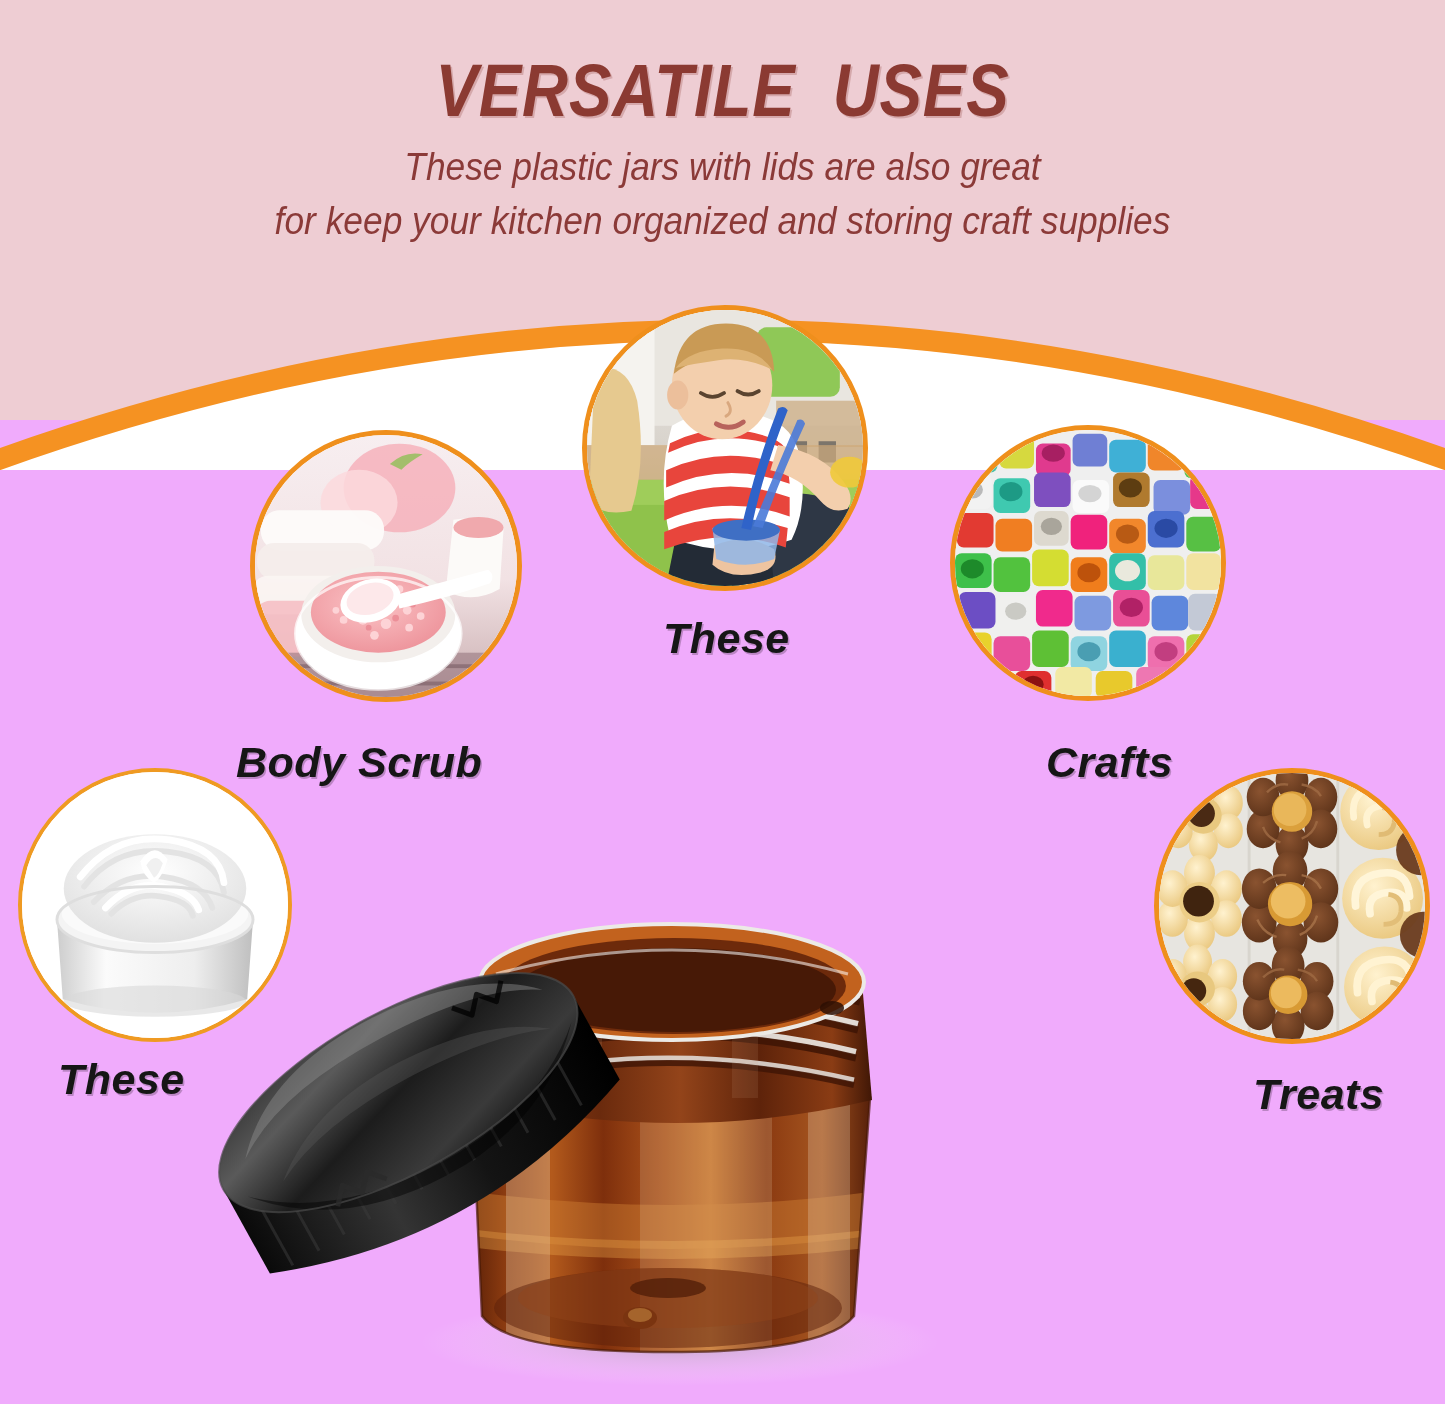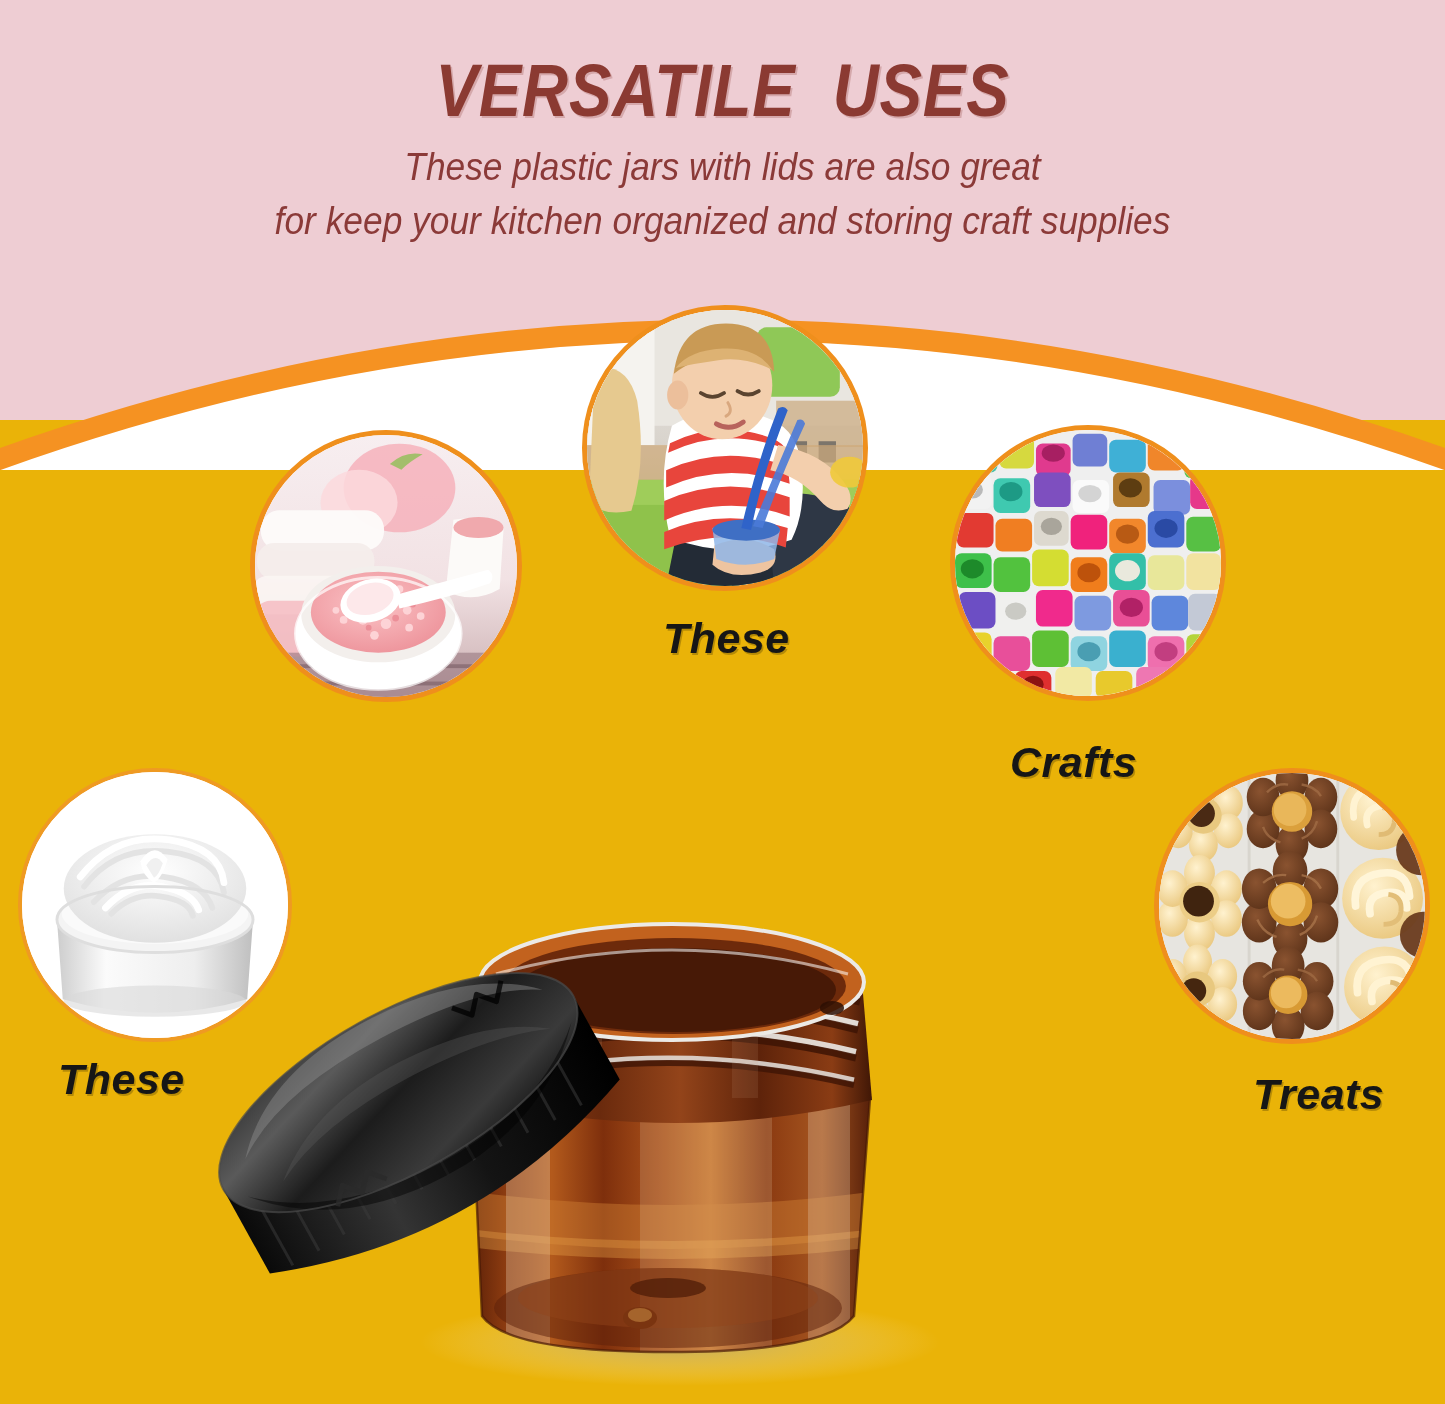--- a/index.html
+++ b/index.html
@@ -1,21 +1,21 @@
 <!DOCTYPE html>
 <html><head>
 <meta charset="utf-8">
 <style>
   html,body{margin:0;padding:0;}
   body{
     width:1445px;height:1404px;position:relative;overflow:hidden;
     background:#ffffff;
     font-family:"Liberation Sans", sans-serif;
   }
-  #stage{position:absolute;left:0;top:0;width:1445px;height:1404px;overflow:hidden;background:#eab308;}
+  #stage{position:absolute;left:0;top:0;width:1445px;height:1404px;overflow:hidden;background:#f0abfc;}
 
   
   .header-bg{
     position:absolute;left:0;top:0;width:1445px;height:420px;
     background:#eecdd3;
   }
   
   .arc-svg{position:absolute;left:0;top:0;width:1445px;height:470px;}
 
   .title{
@@ -123,20 +123,21 @@
           <circle cx="164" cy="176" r="3"></circle>
       </g>
 
       <ellipse cx="120" cy="172" rx="32" ry="22" fill="#ffffff" transform="rotate(-16 120 172)"></ellipse>
       <ellipse cx="120" cy="170" rx="25" ry="16" fill="#fde8ea" transform="rotate(-16 120 172)"></ellipse>
       <path d="M146 166 q52 -14 96 -26 q8 6 2 14 q-46 16 -94 26 z" fill="#ffffff"></path>
 
       <ellipse cx="128" cy="206" rx="86" ry="58" fill="none" stroke="#ffffff" stroke-width="3" opacity="0.7"></ellipse>
     </svg>
   </div>
+  <div class="label" style="left:236px;top:738px;font-size:43px;">Body Scrub</div>
 
   <div class="badge" style="left:582px;top:305px;width:286px;height:286px;">
     <svg class="art" viewBox="0 0 286 286">
       <defs>
         <linearGradient id="toyBg" x1="0" y1="0" x2="0" y2="1">
           <stop offset="0" stop-color="#ece9e4"></stop>
             <stop offset="0.5" stop-color="#d8d3cc"></stop>
           <stop offset="1" stop-color="#a5c46a"></stop>
         </linearGradient>
       </defs>
@@ -272,21 +273,21 @@
           <rect x="62" y="250" width="38" height="28" rx="7" fill="#df2f2f"></rect>
           <ellipse cx="81" cy="264" rx="11" ry="9" fill="#8c1212"></ellipse>
           <rect x="104" y="246" width="38" height="32" rx="7" fill="#f2e9a4"></rect>
           <rect x="146" y="250" width="38" height="28" rx="7" fill="#e8c92c"></rect>
           <rect x="188" y="246" width="38" height="32" rx="7" fill="#ee77b2"></rect>
           <rect x="228" y="250" width="38" height="28" rx="7" fill="#6fb8e8"></rect>
         </g>
       </g>
     </svg>
   </div>
-  <div class="label" style="left:1010px;top:738px;font-size:43px;">Crafts</div>
+  <div class="label" style="left:1046px;top:738px;font-size:43px;">Crafts</div>
 
   <div class="badge thin" style="left:18px;top:768px;width:274px;height:274px;">
     <svg class="art" viewBox="0 0 274 274">
       <defs>
         <linearGradient id="jarSide" x1="0" y1="0" x2="1" y2="0">
           <stop offset="0" stop-color="#cdcdcd"></stop>
             <stop offset="0.25" stop-color="#fbfbfb"></stop>
           <stop offset="0.7" stop-color="#eeeeee"></stop>
             <stop offset="1" stop-color="#bfbfbf"></stop>
         </linearGradient>

